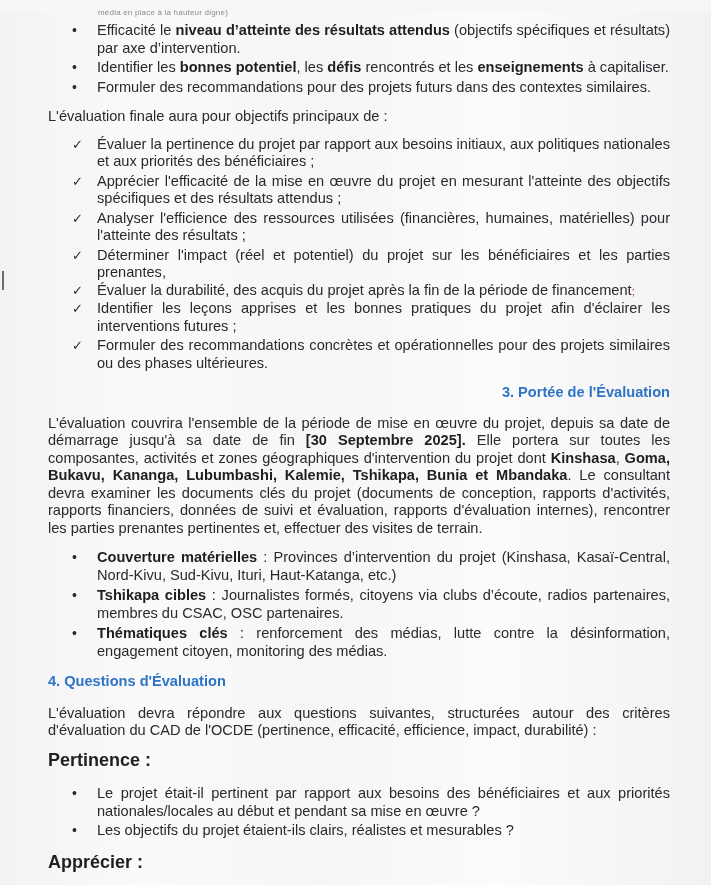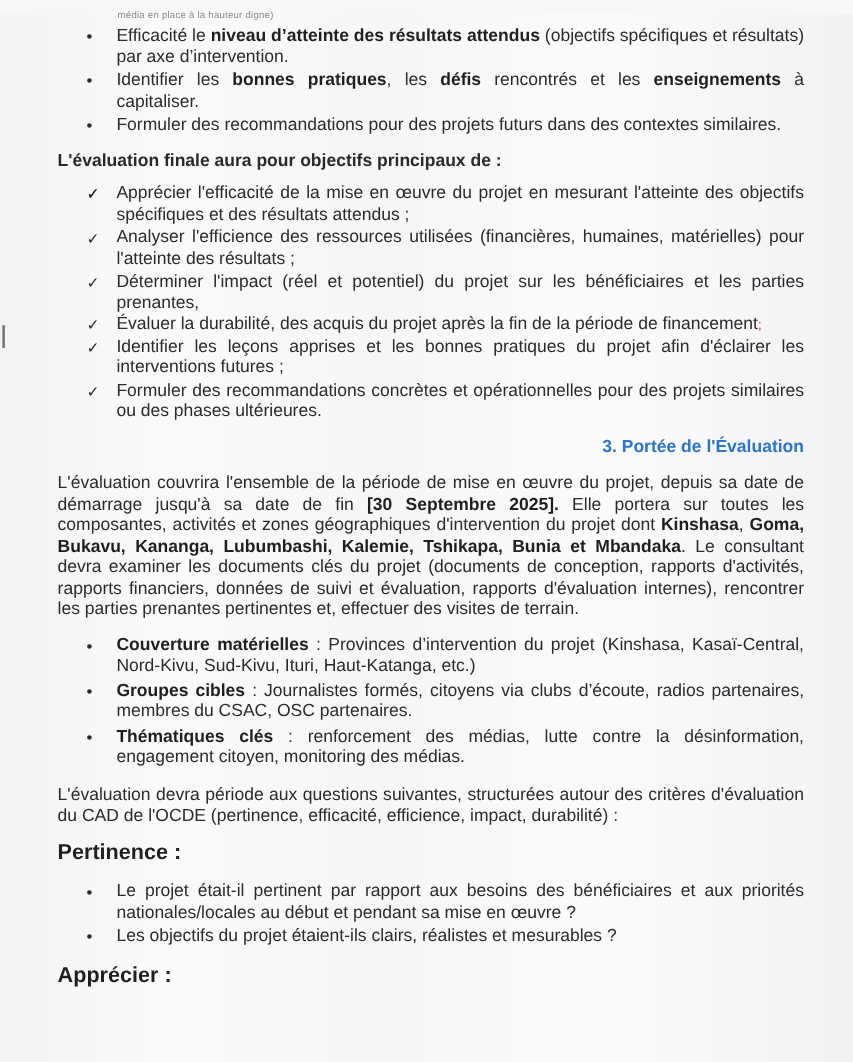--- a/index.html
+++ b/index.html
@@ -41,54 +41,55 @@
 
   <div class="content">
 
     <ul style="margin-top:4px;">
       <li style="margin-bottom:2px;">
         <span class="bullet">•</span>
         <span>Efficacité le </span><b>niveau d’atteinte des résultats attendus</b><span> (objectifs spécifiques et résultats) par axe d’intervention.</span>
       </li>
       <li style="margin-bottom:2px;">
         <span class="bullet">•</span>
-        <span>Identifier les </span><b>bonnes pratiques</b><span>, les </span><b>défis</b><span> rencontrés et les </span><b>enseignements</b><span> à capitaliser.</span>
+        <span>Identifier les </span><b>bonnes potentiel</b><span>, les </span><b>défis</b><span> rencontrés et les </span><b>enseignements</b><span> à capitaliser.</span>
       </li>
       <li>
         <span class="bullet">•</span>
         <span>Formuler des recommandations pour des projets futurs dans des contextes similaires.</span>
       </li>
     </ul>
 
-    <p style="margin-top:12px;font-weight:bold;">L'évaluation finale aura pour objectifs principaux de :</p>
+    <p style="margin-top:12px;">L'évaluation finale aura pour objectifs principaux de :</p>
 
     <ul style="margin-top:10px;">
-      <li style="margin-bottom:2px;"><span class="check">✓</span></li>
+      <li style="margin-bottom:2px;"><span class="check">✓</span><span>Évaluer la pertinence du projet par rapport aux besoins initiaux, aux politiques nationales et aux priorités des bénéficiaires ;</span></li>
       <li style="margin-bottom:2px;"><span class="check">✓</span><span>Apprécier l'efficacité de la mise en œuvre du projet en mesurant l'atteinte des objectifs spécifiques et des résultats attendus ;</span></li>
       <li style="margin-bottom:2px;"><span class="check">✓</span><span>Analyser l'efficience des ressources utilisées (financières, humaines, matérielles) pour l'atteinte des résultats ;</span></li>
       <li><span class="check">✓</span><span>Déterminer l'impact (réel et potentiel) du projet sur les bénéficiaires et les parties prenantes,</span></li>
       <li><span class="check">✓</span><span>Évaluer la durabilité, des acquis du projet après la fin de la période de financement</span><span class="red-mark">;</span></li>
       <li style="margin-bottom:2px;"><span class="check">✓</span><span>Identifier les leçons apprises et les bonnes pratiques du projet afin d'éclairer les interventions futures ;</span></li>
       <li><span class="check">✓</span><span>Formuler des recommandations concrètes et opérationnelles pour des projets similaires ou des phases ultérieures.</span></li>
     </ul>
 
     <div class="h-blue" style="margin-top:12px;text-align:right;">3. Portée de l'Évaluation</div>
 
     <p style="margin-top:13px;">
       <span>L'évaluation couvrira l'ensemble de la période de mise en œuvre du projet, depuis sa date de démarrage jusqu'à sa date de fin </span><b>[30 Septembre 2025].</b><span> Elle portera sur toutes les composantes, activités et zones géographiques d'intervention du projet dont </span><b>Kinshasa</b><span>, </span><b>Goma, Bukavu, Kananga, Lubumbashi, Kalemie, Tshikapa, Bunia et Mbandaka</b><span>. Le consultant devra examiner les documents clés du projet (documents de conception, rapports d'activités, rapports financiers, données de suivi et évaluation, rapports d'évaluation internes), rencontrer les parties prenantes pertinentes et, effectuer des visites de terrain.</span>
     </p>
 
     <ul style="margin-top:12px;">
       <li style="margin-bottom:3px;"><span class="bullet">•</span><b>Couverture matérielles</b><span> : Provinces d’intervention du projet (Kinshasa, Kasaï-Central, Nord-Kivu, Sud-Kivu, Ituri, Haut-Katanga, etc.)</span></li>
-      <li style="margin-bottom:3px;"><span class="bullet">•</span><b>Groupes cibles</b><span> : Journalistes formés, citoyens via clubs d’écoute, radios partenaires, membres du CSAC, OSC partenaires.</span></li>
+      <li style="margin-bottom:3px;"><span class="bullet">•</span><b>Tshikapa cibles</b><span> : Journalistes formés, citoyens via clubs d’écoute, radios partenaires, membres du CSAC, OSC partenaires.</span></li>
       <li><span class="bullet">•</span><b>Thématiques clés</b><span> : renforcement des médias, lutte contre la désinformation, engagement citoyen, monitoring des médias.</span></li>
     </ul>
 
+    <div class="h-blue" style="margin-top:13px;">4. Questions d'Évaluation</div>
 
-    <p style="margin-top:14px;">L'évaluation devra période aux questions suivantes, structurées autour des critères d'évaluation du CAD de l'OCDE (pertinence, efficacité, efficience, impact, durabilité) :</p>
+    <p style="margin-top:14px;">L'évaluation devra répondre aux questions suivantes, structurées autour des critères d'évaluation du CAD de l'OCDE (pertinence, efficacité, efficience, impact, durabilité) :</p>
 
     <div class="h-black" style="margin-top:12px;">Pertinence :</div>
 
     <ul style="margin-top:16px;">
       <li style="margin-bottom:2px;"><span class="bullet">•</span><span>Le projet était-il pertinent par rapport aux besoins des bénéficiaires et aux priorités nationales/locales au début et pendant sa mise en œuvre ?</span></li>
       <li><span class="bullet">•</span><span>Les objectifs du projet étaient-ils clairs, réalistes et mesurables ?</span></li>
     </ul>
 
     <div class="h-black" style="margin-top:14px;">Apprécier :</div>
   </div>

